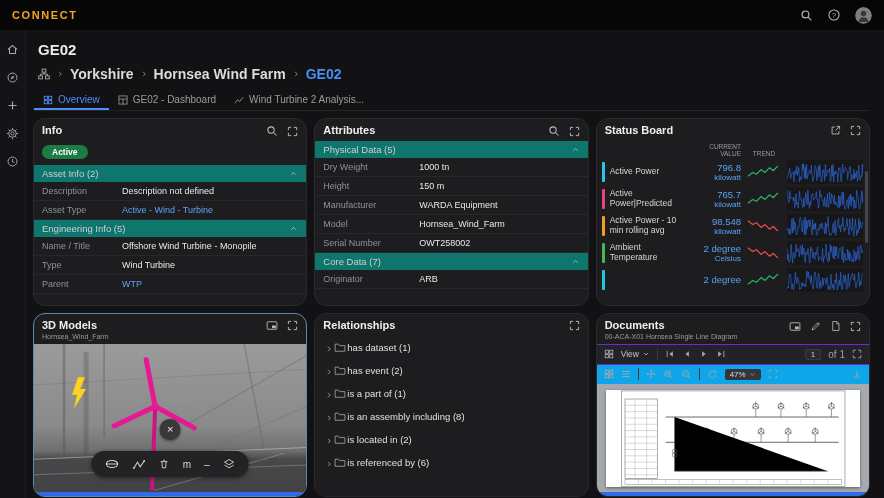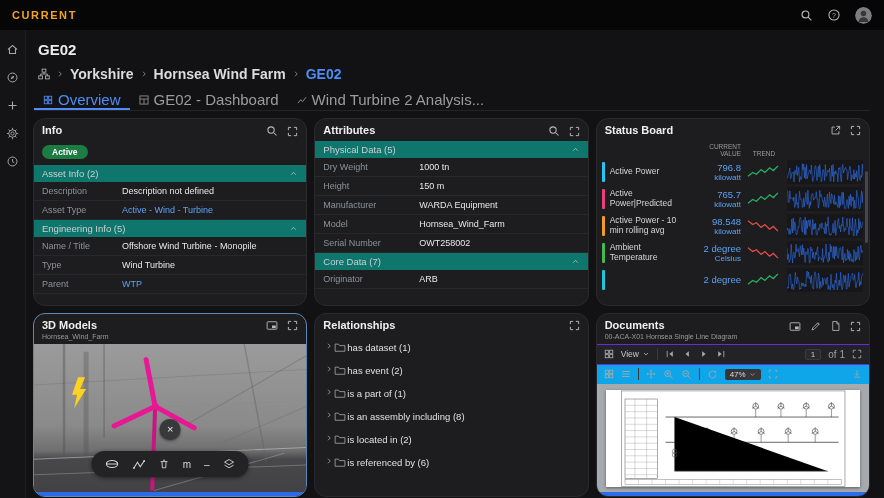--- a/index.html
+++ b/index.html
@@ -22,21 +22,21 @@
   .sidebar .icon{color:#a8a8ab}
 
   
   .content{position:absolute;top:30px;left:26px;right:0;bottom:0;background:#121214}
   .page-title{font-size:15px;font-weight:700;color:#ededed;padding:11px 0 0 12px}
   .breadcrumb{display:flex;align-items:center;gap:6px;padding:8px 0 0 12px;font-size:14px}
   .crumb{font-weight:700;color:#dcdcdc;cursor:pointer}
   .crumb.blue{color:#4d8df5}
   .bc-sep{color:#8a8a8a;display:flex}
   .tabs{display:flex;align-items:stretch;margin:7px 14px 0 8px;border-bottom:1px solid #242427;height:22px}
-  .tab{display:flex;align-items:center;gap:5px;font-size:15px;color:#9c9c9c;padding:0 9px;cursor:pointer}
+  .tab{display:flex;align-items:center;gap:5px;font-size:10px;color:#9c9c9c;padding:0 9px;cursor:pointer}
   .tab.active{color:#4d8df5;box-shadow:inset 0 -2px 0 #4d8df5}
   .tab .icon{color:inherit}
 
   
   .grid{display:grid;grid-template-columns:repeat(3,1fr);grid-template-rows:188px 184px;
     gap:7px;margin:7px 14px 0 7px}
   .panel{background:#1d1d1f;border:1px solid #2a2a2d;border-radius:12px;overflow:hidden;
     position:relative;display:flex;flex-direction:column}
   .panel.selected{border-color:#5d87b5}
   .p-head{display:flex;align-items:flex-start;justify-content:space-between;padding:5px 8px 4px;flex:0 0 auto}
@@ -85,21 +85,21 @@
     border-radius:50%;background:#39393b;color:#e8e8e8;border:none;font-size:11px;line-height:1;
     cursor:pointer;box-shadow:0 1px 3px rgba(0,0,0,.5)}
   .vp-toolbar{position:absolute;left:50%;transform:translateX(-50%);bottom:15px;height:26px;
     background:#232326;border-radius:14px;display:flex;align-items:center;gap:13px;padding:0 13px;
     box-shadow:0 1px 4px rgba(0,0,0,.5)}
   .vp-toolbar .icon{color:#d6d6d6}
   .vp-txt{font-size:10px;color:#d6d6d6;cursor:pointer}
   .h-scroll{height:4px;background:#2d6ce8;flex:0 0 auto}
 
   
-  .rel-row{display:flex;align-items:flex-start;gap:1px;padding:6px 10px;font-size:9.5px;color:#e0e0e0;cursor:pointer}
+  .rel-row{display:flex;align-items:flex-end;gap:1px;padding:6px 10px;font-size:9.5px;color:#e0e0e0;cursor:pointer}
   .rel-row .icon{color:#9b9b9b}
 
   
   .doc-tb{display:flex;align-items:center;gap:7px;background:#232327;padding:0 7px;height:20px;
     border-top:1px solid #6d28d9;font-size:8.5px;color:#c6c6c6;flex:0 0 auto}
   .doc-tb .icon{color:#a8a8a8}
   .doc-tb2{background:#0ea5e9}
   .tb-div{width:1px;height:12px;background:#3a3a3e}
   .spacer{flex:1}
   .view-dd{display:flex;align-items:center;gap:3px;cursor:pointer}
@@ -109,21 +109,21 @@
   .chip{background:#35353a;border-radius:2px;padding:1px 5px;font-size:8px;color:#dcdcdc;
     display:flex;align-items:center;gap:3px;cursor:pointer}
   .doc-canvas{flex:1;background:#a6aaae;position:relative;overflow:hidden}
   .doc-page{position:absolute;left:9px;right:9px;top:6px;bottom:5px;background:#fff;
     box-shadow:0 1px 3px rgba(0,0,0,.45)}
 </style>
 </head>
 <body>
 
 <div class="topbar">
-  <div class="logo">CURRENT</div>
+  <div class="logo">CONNECT</div>
   <div class="topbar-right">
     <span class="icon">
       <svg width="13" height="13" viewBox="0 0 16 16" fill="none" stroke="currentColor" stroke-width="1.4">
           <circle cx="6.7" cy="6.7" r="4.2"></circle>
           <path d="M10 10l4 4"></path>
         </svg>
       </span>
     <span class="icon">
       <svg width="14" height="14" viewBox="0 0 16 16" fill="none" stroke="currentColor" stroke-width="1.2">
           <circle cx="8" cy="8" r="5.8"></circle>

